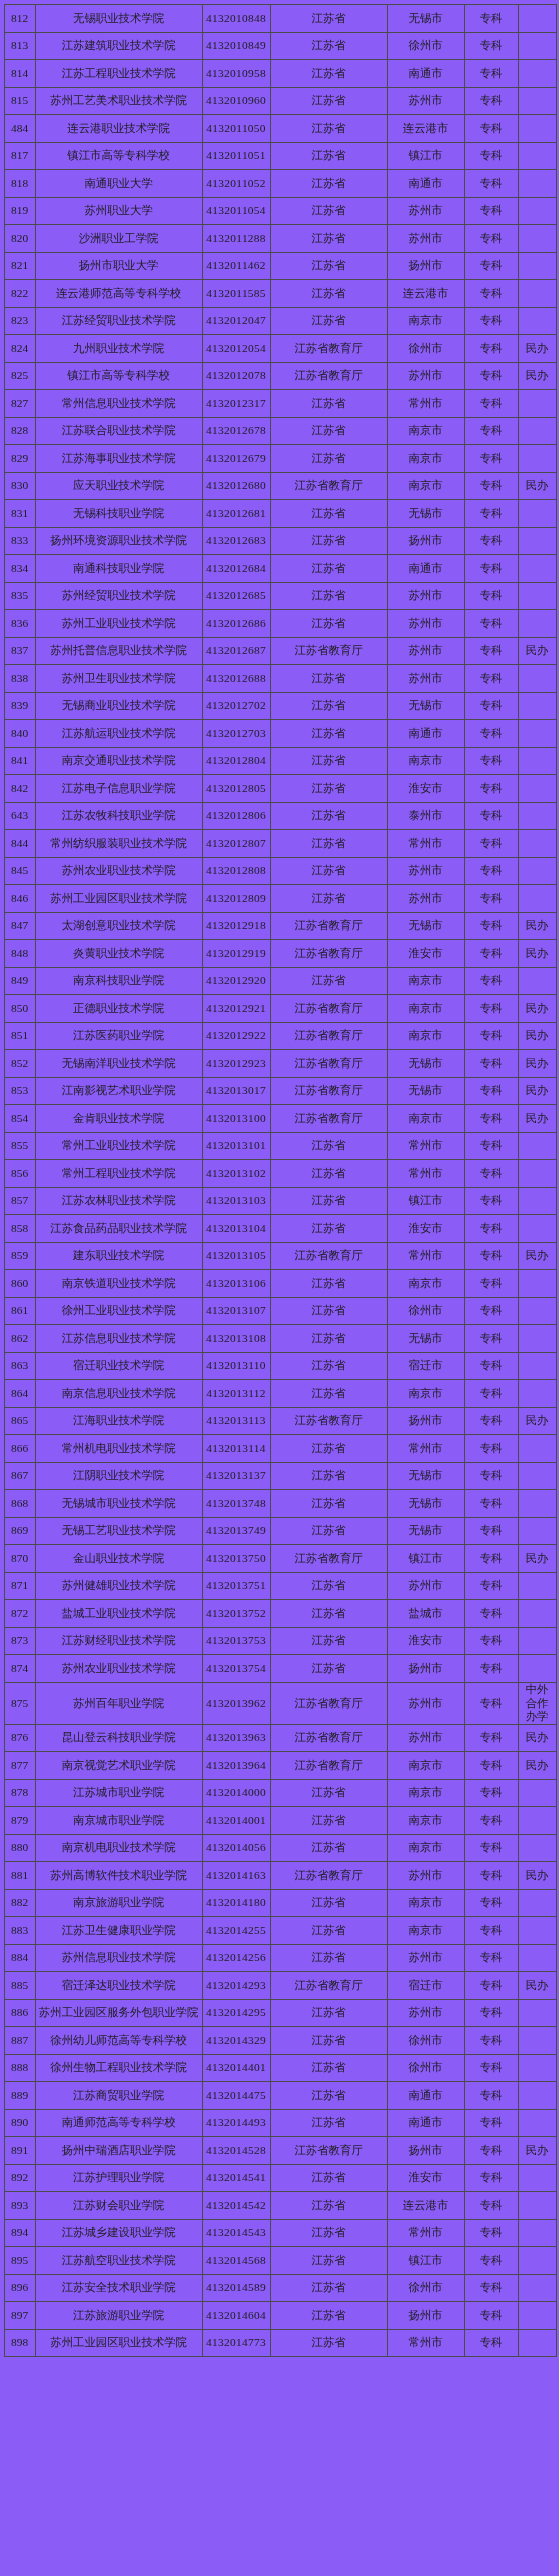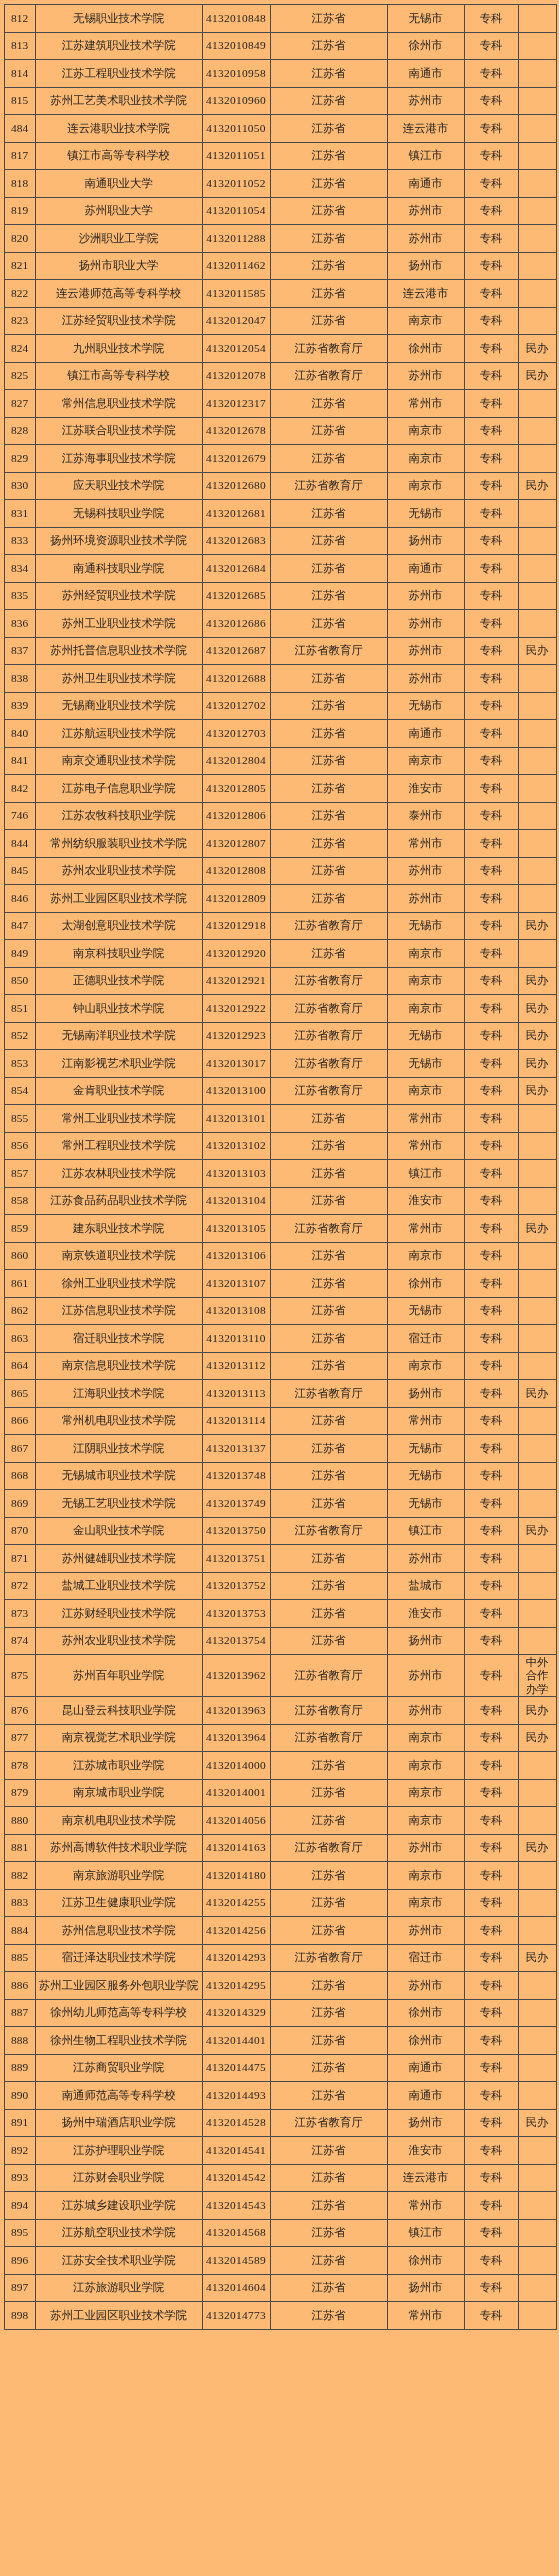--- a/index.html
+++ b/index.html
@@ -4,21 +4,21 @@
 <style>
   html, body {
     margin: 0;
     padding: 0;
     background: #ffffff;
     font-family: "Liberation Serif", "DejaVu Serif", serif;
   }
   .page {
     width: 560px;
     min-height: 2576px;
-    background: #fdba74;
+    background: #8b5cf6;
     box-sizing: border-box;
     padding: 4.1px 3.6px 0 3.6px;
   }
   table.inst-table {
     border-collapse: collapse;
     width: 553px;
     table-layout: fixed;
     color: #1e1e1e;
   }
   table.inst-table td {
@@ -308,21 +308,21 @@
         <tr>
           <td class="c-no">842</td>
           <td class="c-name">江苏电子信息职业学院</td>
           <td class="c-code">4132012805</td>
           <td class="c-authority">江苏省</td>
           <td class="c-city">淮安市</td>
           <td class="c-level">专科</td>
           <td class="c-remark"></td>
         </tr>
         <tr>
-          <td class="c-no">746</td>
+          <td class="c-no">643</td>
           <td class="c-name">江苏农牧科技职业学院</td>
           <td class="c-code">4132012806</td>
           <td class="c-authority">江苏省</td>
           <td class="c-city">泰州市</td>
           <td class="c-level">专科</td>
           <td class="c-remark"></td>
         </tr>
         <tr>
           <td class="c-no">844</td>
           <td class="c-name">常州纺织服装职业技术学院</td>
@@ -353,40 +353,49 @@
         <tr>
           <td class="c-no">847</td>
           <td class="c-name">太湖创意职业技术学院</td>
           <td class="c-code">4132012918</td>
           <td class="c-authority">江苏省教育厅</td>
           <td class="c-city">无锡市</td>
           <td class="c-level">专科</td>
           <td class="c-remark">民办</td>
         </tr>
         <tr>
+          <td class="c-no">848</td>
+          <td class="c-name">炎黄职业技术学院</td>
+          <td class="c-code">4132012919</td>
+          <td class="c-authority">江苏省教育厅</td>
+          <td class="c-city">淮安市</td>
+          <td class="c-level">专科</td>
+          <td class="c-remark">民办</td>
+        </tr>
+        <tr>
           <td class="c-no">849</td>
           <td class="c-name">南京科技职业学院</td>
           <td class="c-code">4132012920</td>
           <td class="c-authority">江苏省</td>
           <td class="c-city">南京市</td>
           <td class="c-level">专科</td>
           <td class="c-remark"></td>
         </tr>
         <tr>
           <td class="c-no">850</td>
           <td class="c-name">正德职业技术学院</td>
           <td class="c-code">4132012921</td>
           <td class="c-authority">江苏省教育厅</td>
           <td class="c-city">南京市</td>
           <td class="c-level">专科</td>
           <td class="c-remark">民办</td>
         </tr>
         <tr>
           <td class="c-no">851</td>
-          <td class="c-name">钟山职业技术学院</td>
+          <td class="c-name">江苏医药职业学院</td>
           <td class="c-code">4132012922</td>
           <td class="c-authority">江苏省教育厅</td>
           <td class="c-city">南京市</td>
           <td class="c-level">专科</td>
           <td class="c-remark">民办</td>
         </tr>
         <tr>
           <td class="c-no">852</td>
           <td class="c-name">无锡南洋职业技术学院</td>
           <td class="c-code">4132012923</td>

